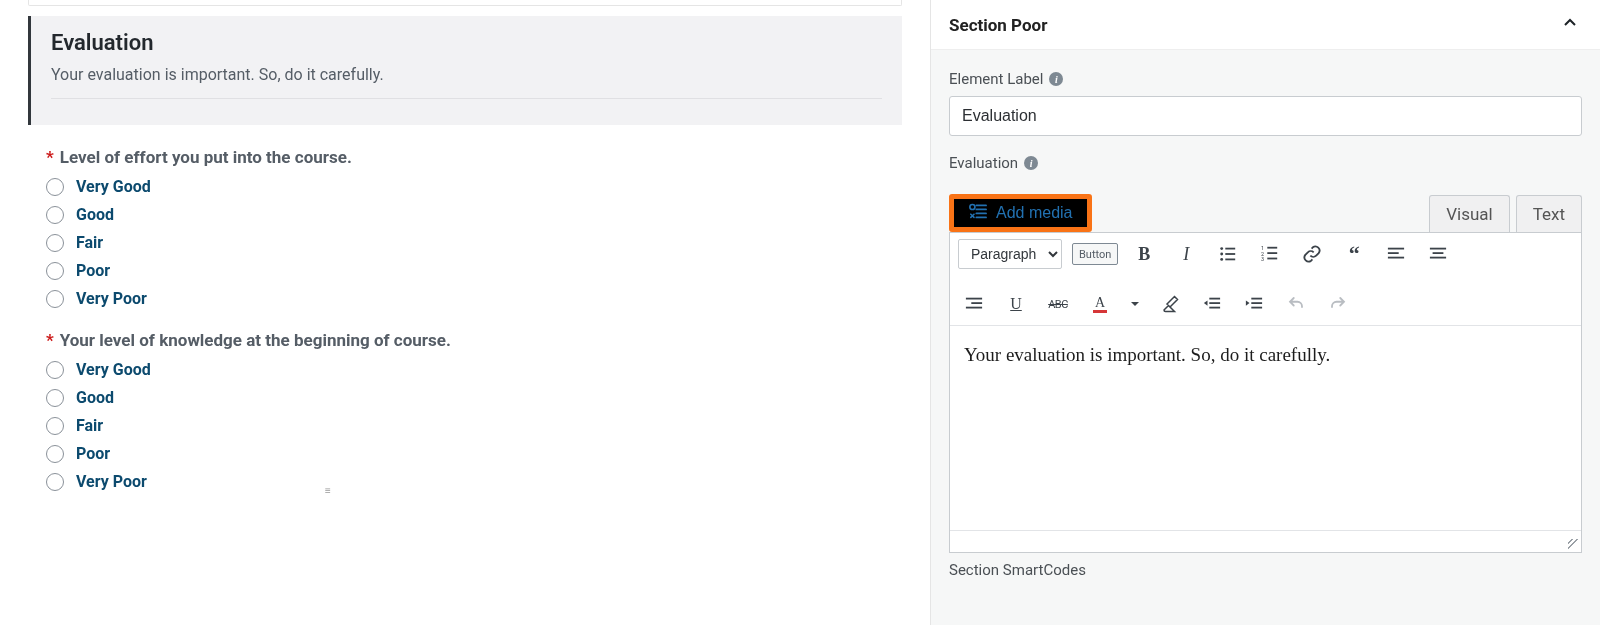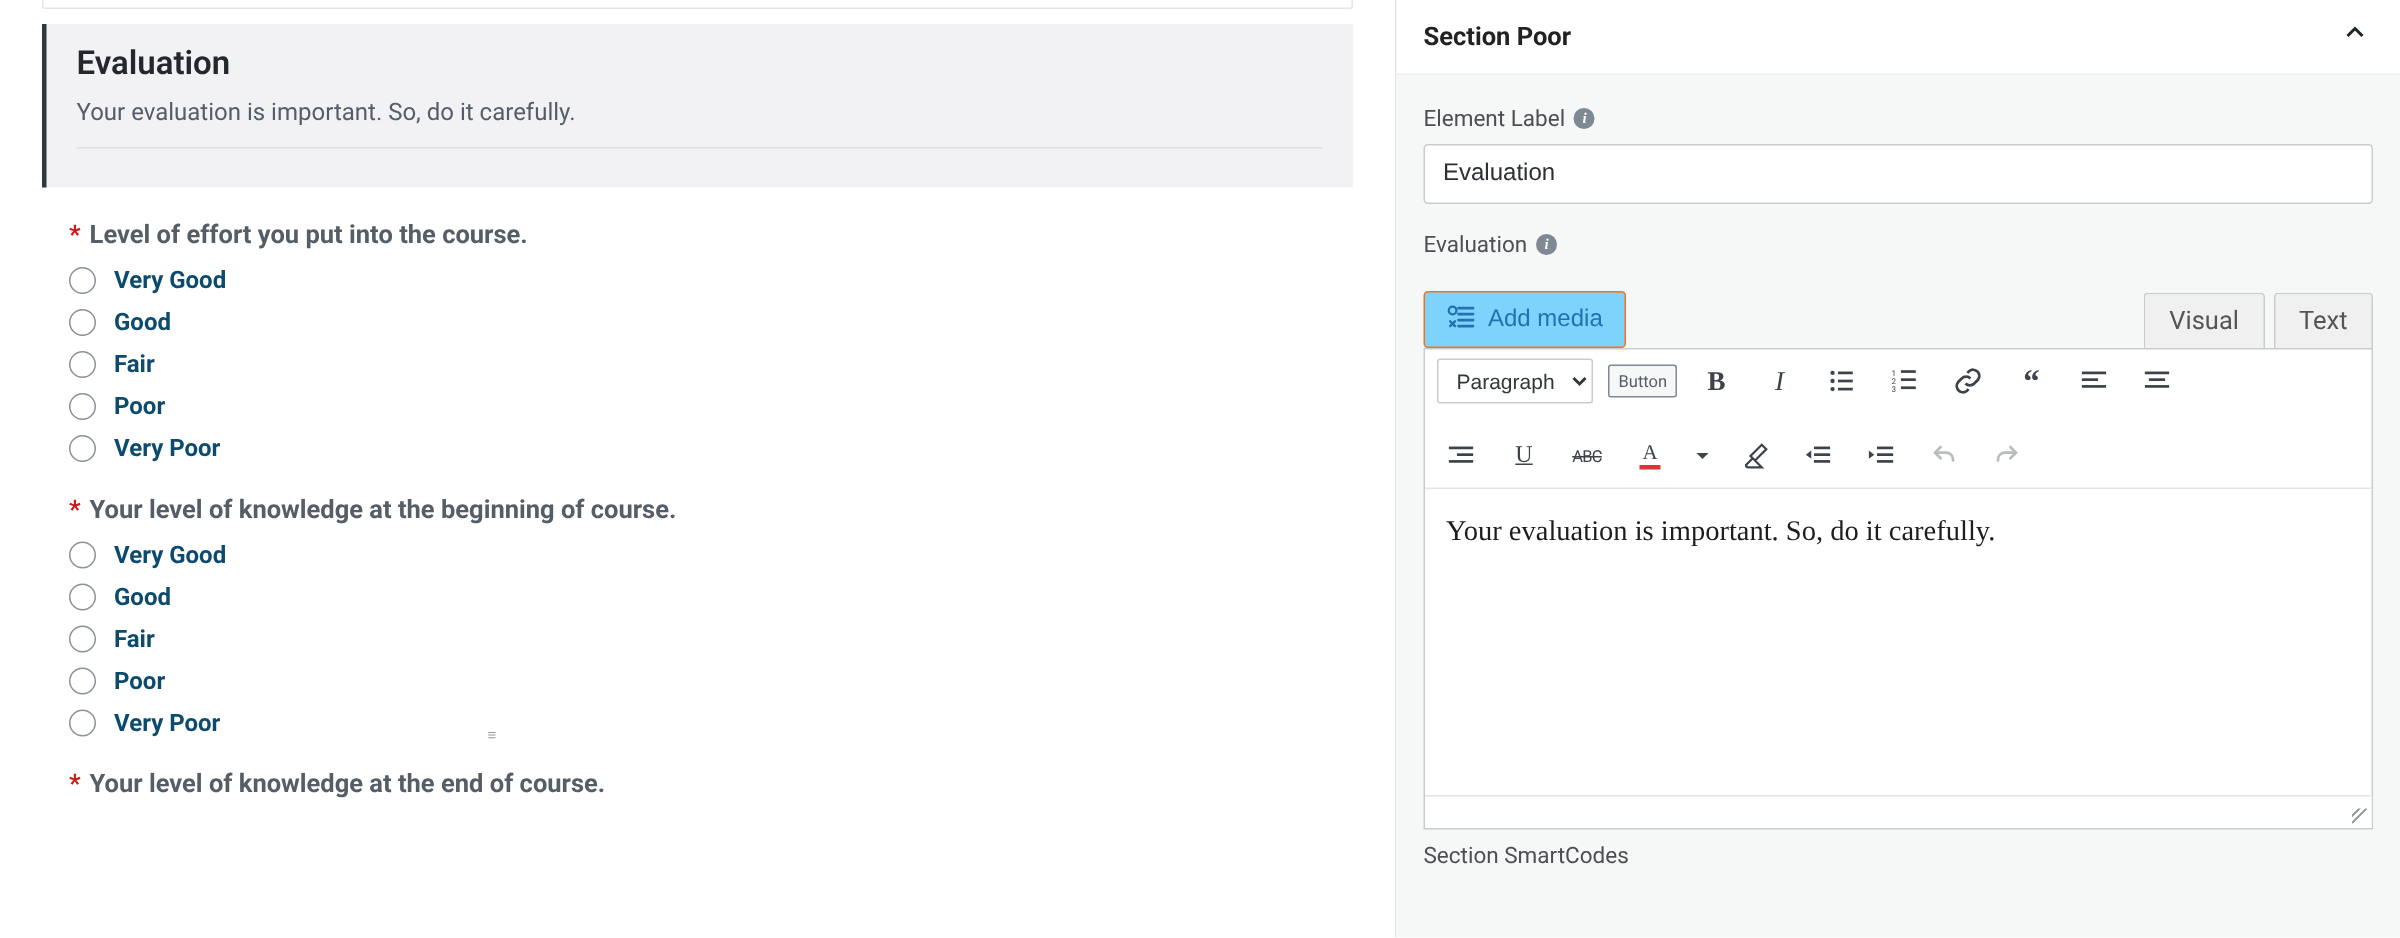--- a/index.html
+++ b/index.html
@@ -53,21 +53,21 @@
     background:#7e8993; color:#fff; font-size:10px; font-weight:700;
     align-items:center; justify-content:center; font-style: italic; font-family: serif;
   }
   .text-input {
     width: 100%; height: 40px; border:1px solid #c8ccd0; background:#fff;
     border-radius: 3px; padding: 0 12px; font-size: 16px; color:#2c2f33;
   }
 
   .media-btn {
     display:inline-flex; align-items:center; gap:8px;
-    border:1px solid #f97316; color:#2271b1; background:#7dd3fc;
+    border:5px solid #f97316; color:#2271b1; background:#000000;
     height:38px; padding:0 14px; border-radius:3px; font-size:16px;
   }
   .media-icon { font-weight:700; }
   .tabs-row { display:flex; align-items:flex-end; margin-top:14px; }
   .tabs-row .spacer { flex:1; }
   .wp-tab {
     border:1px solid #c8ccd0; border-bottom:none; background:#f0f0f1;
     color:#555; padding:8px 16px; font-size:17px; border-radius:3px 3px 0 0;
     margin-left:6px;
   }
@@ -161,23 +161,20 @@
           </div>
           <div class="option">
             <span class="radio"></span>
             <span class="opt-label">Poor</span>
           </div>
           <div class="option">
             <span class="radio"></span>
             <span class="opt-label">Very Poor</span>
           </div>
         </div>
-      </div>
-      <div class="question">
-        <div class="q-label"><span class="req">*</span><span>Your level of knowledge at the end of course.</span></div>
       </div>
     </div>
 
   <div class="grip">≡</div>
 </div>
 
 <div class="right-pane">
   <div class="panel-header">
     <span>Section Poor</span>
     <span class="chev">

